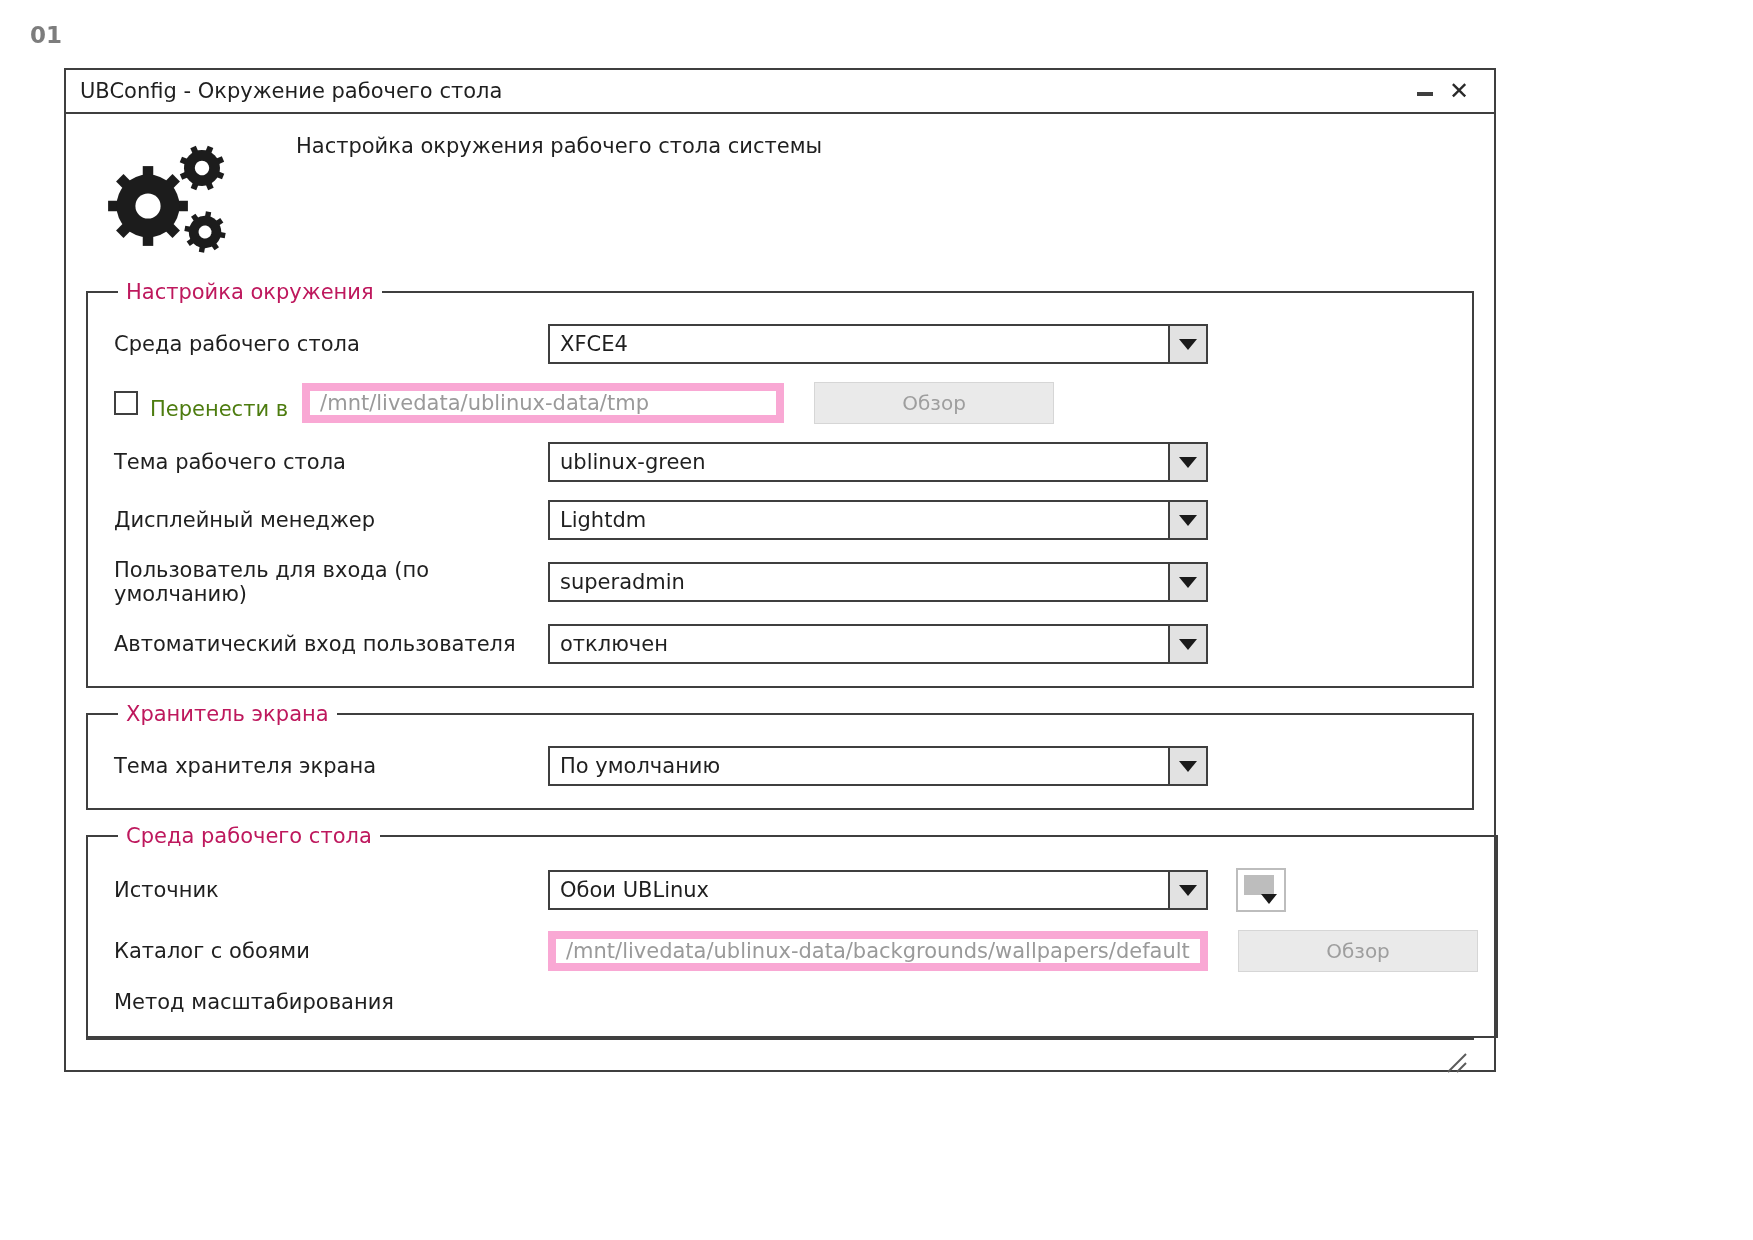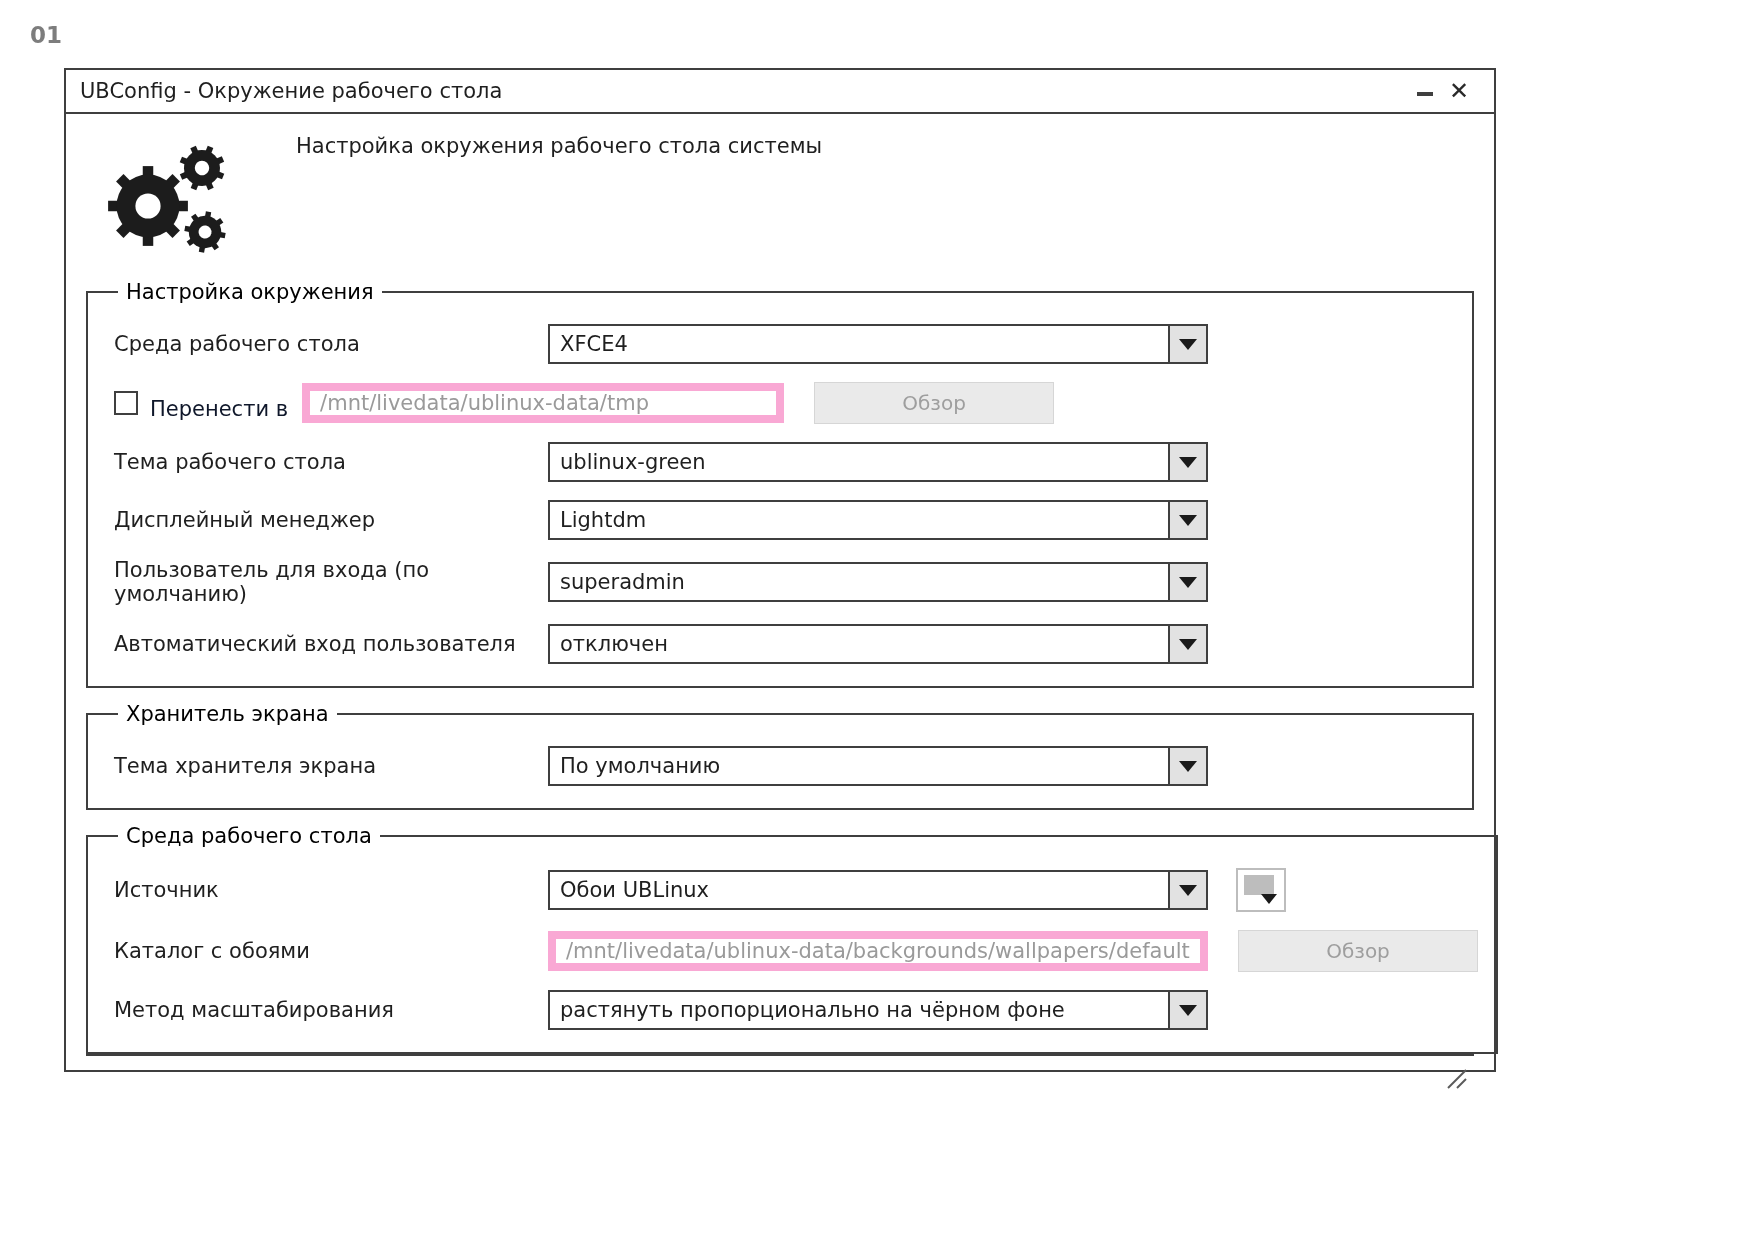--- a/index.html
+++ b/index.html
@@ -46,21 +46,21 @@
   }
   .gears { width: 134px; height: 120px; flex-shrink: 0; }
   .subtitle { font-size: 21px; margin-left: 58px; margin-top: -6px; }
   
   fieldset {
     border: 2px solid #3f3f3f;
     margin: 14px 0 0 0;
     padding: 2px 18px 12px 18px;
   }
   legend {
-    font-size: 21px; padding: 0 8px; margin-left: 12px; color: #000000;
+    font-size: 21px; padding: 0 8px; margin-left: 12px; color: #be185d;
   }
   .row {
     display: flex; align-items: center;
     margin: 18px 0 18px 8px;
   }
   .row:last-child { margin-bottom: 10px; }
   .row-label { width: 434px; flex-shrink: 0; font-size: 21px; }
   
   .combo {
     display: flex; width: 660px; height: 40px;
@@ -94,21 +94,21 @@
     width: 240px; height: 42px; margin-left: 30px; flex-shrink: 0;
     background: #eaeaea; border: 1px solid #d6d6d6;
     color: #9e9e9e; font-size: 20px;
     display: flex; align-items: center; justify-content: center;
     cursor: default;
   }
   .checkbox {
     width: 24px; height: 24px; flex-shrink: 0;
     border: 2px solid #3f3f3f; background: #fff;
   }
-  .checkbox-label { font-size: 21px; color: #0f172a; margin: 12px 14px 0 12px; white-space: nowrap; }
+  .checkbox-label { font-size: 21px; color: #4d7c0f; margin: 12px 14px 0 12px; white-space: nowrap; }
   .color-btn {
     width: 50px; height: 44px; margin-left: 28px; flex-shrink: 0;
     border: 2px solid #bdbdbd; background: #ffffff;
     position: relative; cursor: default;
   }
   .color-swatch {
     position: absolute; left: 6px; top: 5px;
     width: 30px; height: 20px; background: #bdbdbd;
   }
   .color-btn .tri-small {
@@ -264,26 +264,20 @@
       </div>
 
       <div class="row">
         <div class="row-label">Каталог с обоями</div>
         <input class="text-input" style="width: 660px;" value="/mnt/livedata/ublinux-data/backgrounds/wallpapers/default">
         <div class="browse-btn">Обзор</div>
       </div>
 
       <div class="row">
         <div class="row-label">Метод масштабирования</div>
-        <div class="combo">
-          <div class="combo-text">растянуть пропорционально на чёрном фоне</div>
-          <div class="combo-arrow">
-              <div class="tri-down"></div>
-            </div>
-        </div>
       </div>
     </fieldset>
 
     <div class="statusbar">
       <svg class="resize-grip" width="24" height="24" viewBox="0 0 24 24">
         <line x1="4" y1="22" x2="22" y2="4" stroke="#5a5a5a" stroke-width="2"></line>
         <line x1="13" y1="22" x2="22" y2="13" stroke="#5a5a5a" stroke-width="2"></line>
       </svg>
     </div>
 

